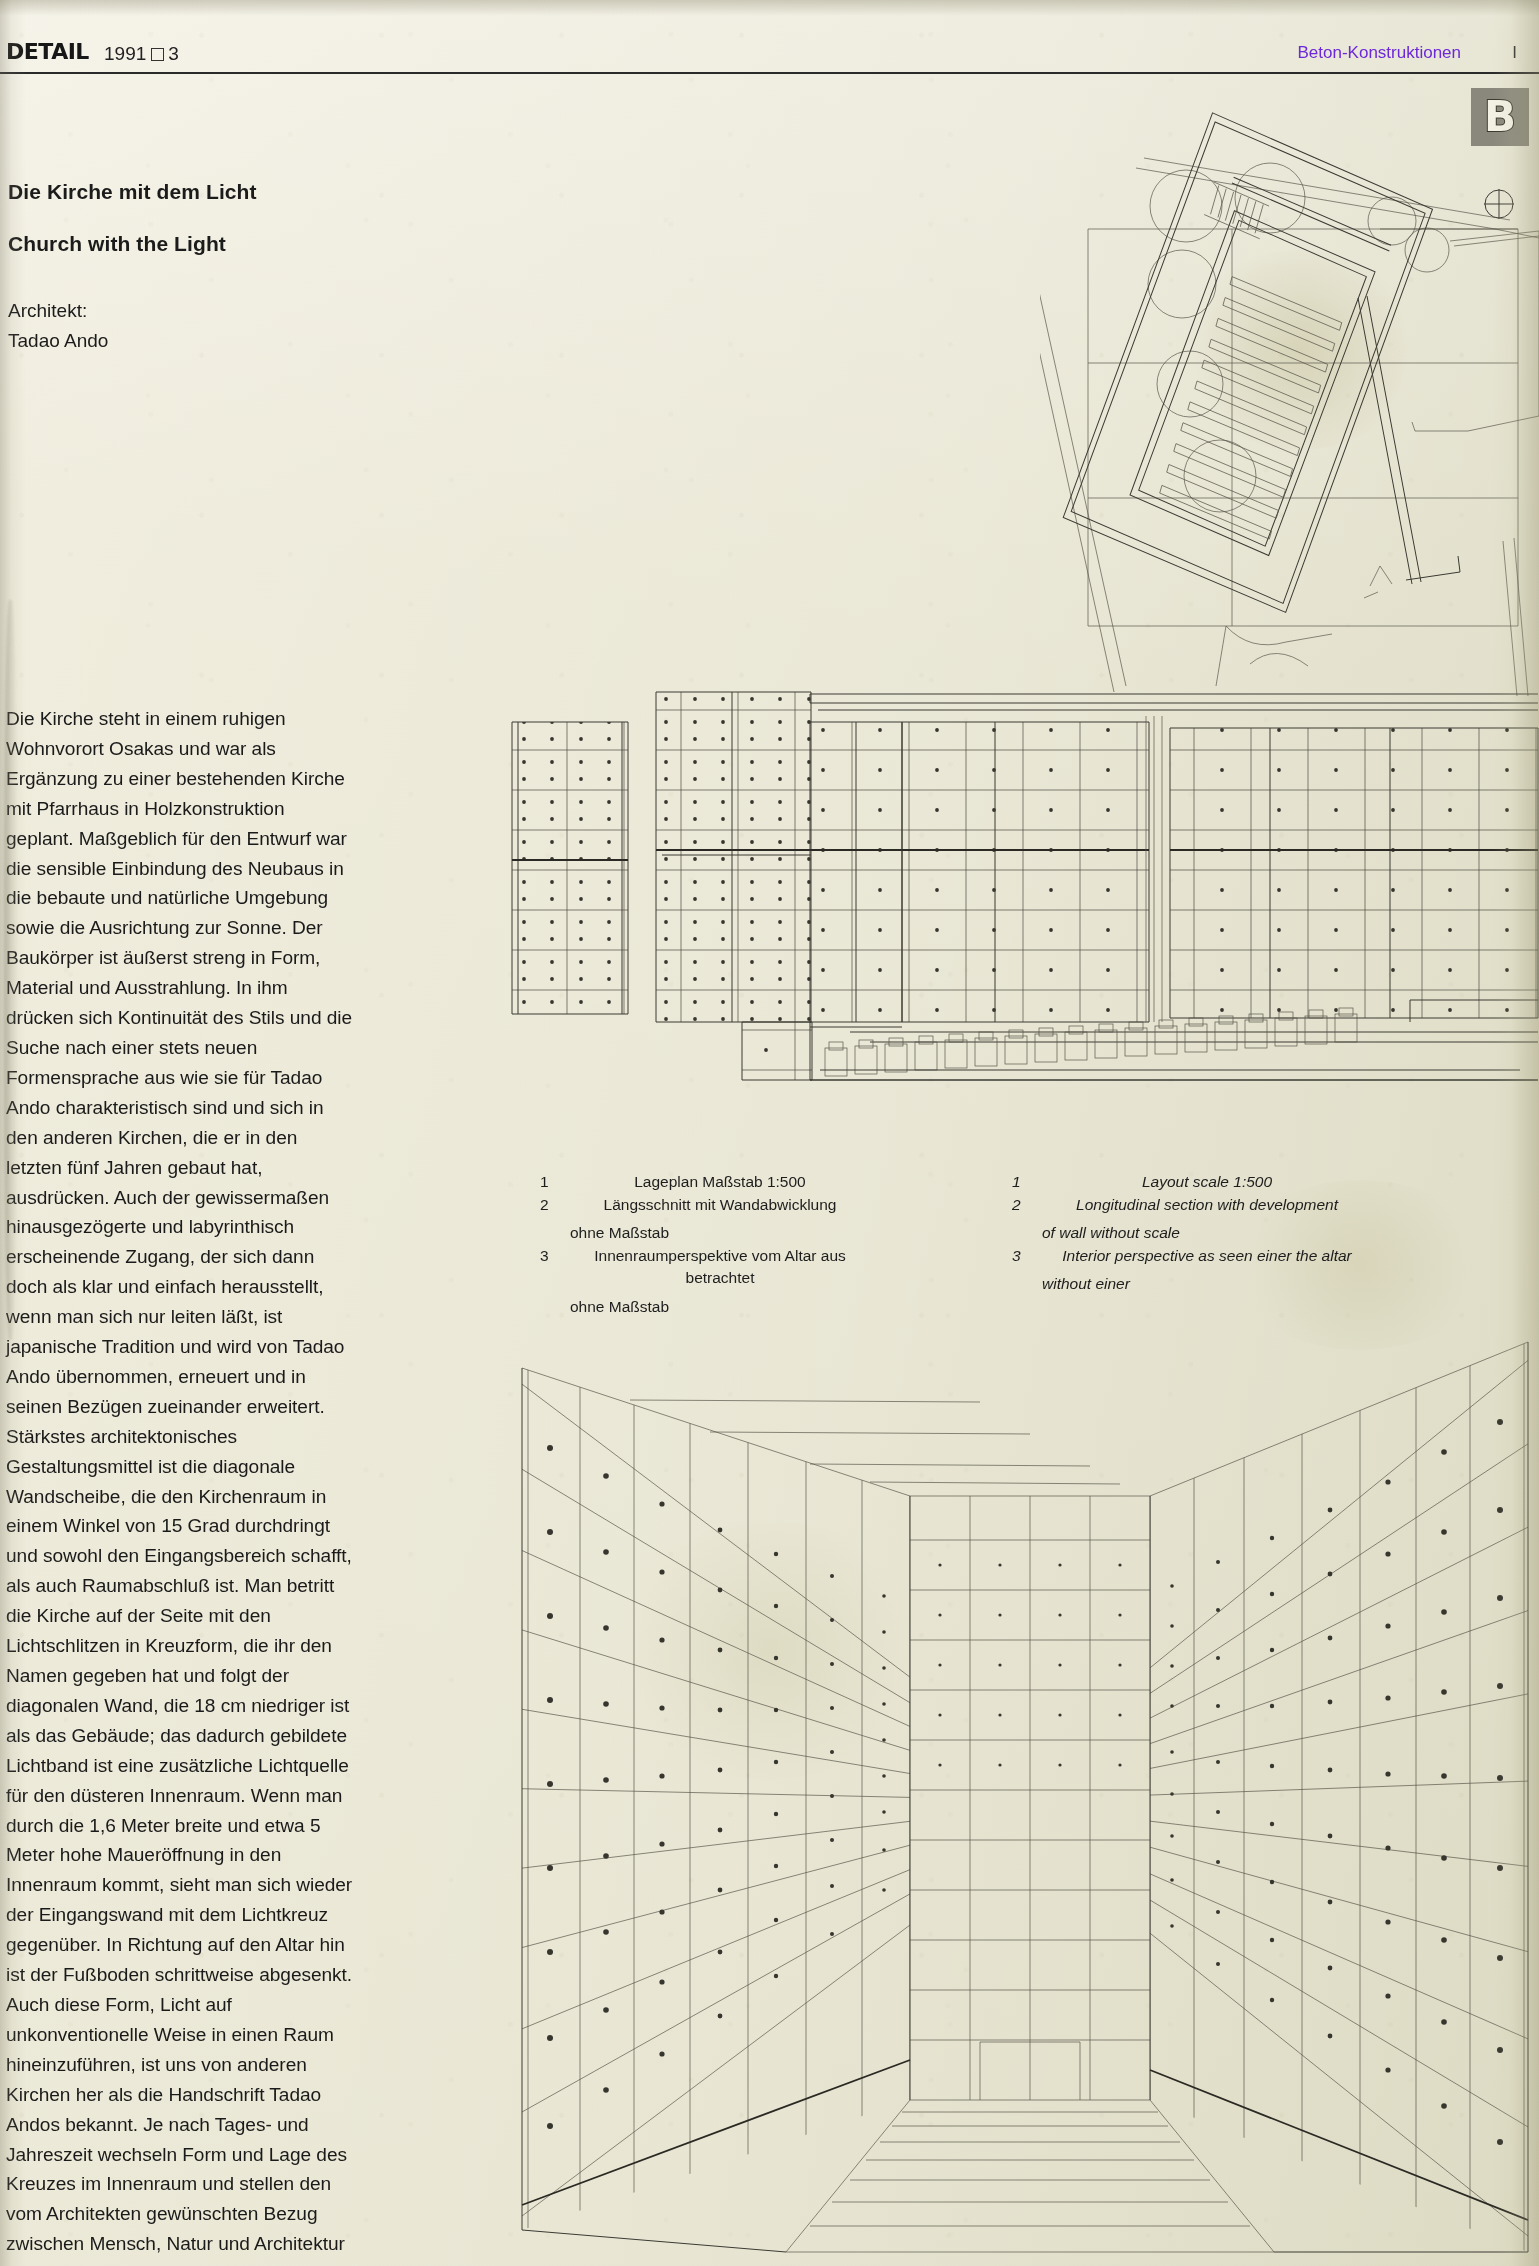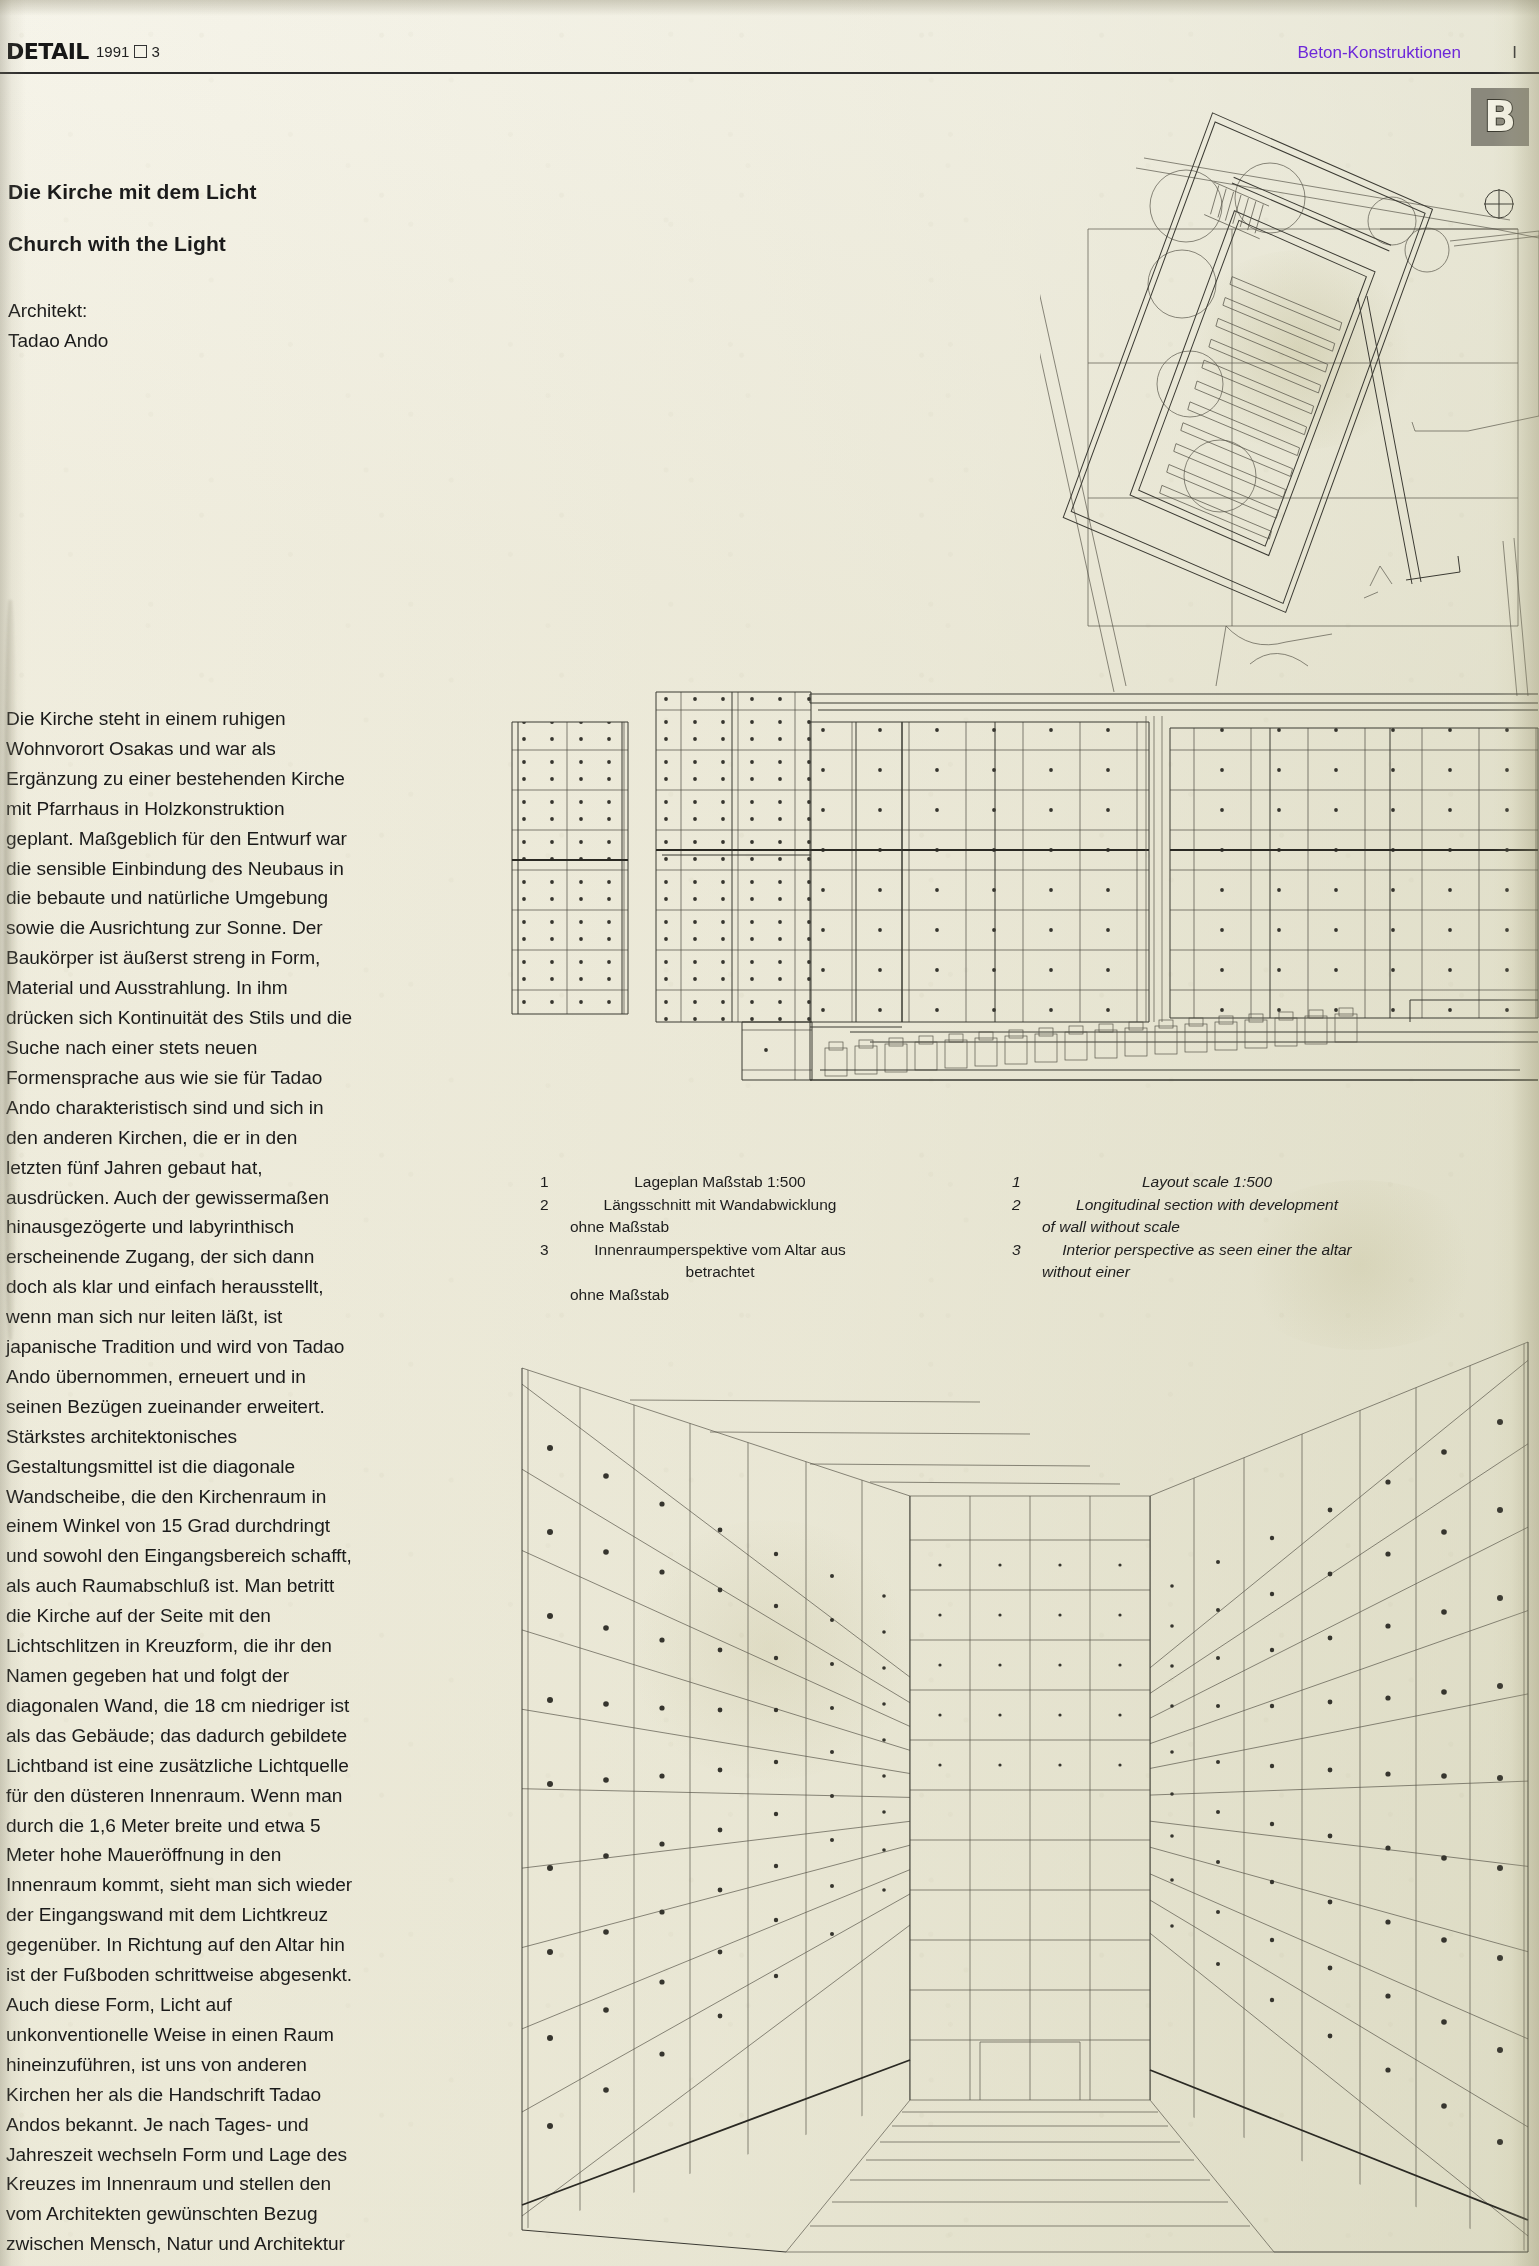--- a/index.html
+++ b/index.html
@@ -61,22 +61,22 @@
     position: absolute; left: 0; top: 40px; width: 1539px; height: 30px;
   }
   .masthead .brand {
     position: absolute; left: 8px; top: 0;
     font-weight: bold; font-size: 21px; letter-spacing: -0.5px;
     font-family: "DejaVu Sans", sans-serif;
     transform: scaleX(1.05);
     color: #171717;
   }
   .masthead .issue {
-    position: absolute; left: 96px; top: 3px;
-    font-size: 15px; color: #222;
+    position: absolute; left: 104px; top: 3px;
+    font-size: 19px; color: #222;
   }
   .masthead .issue .sqbox {
     display: inline-block; width: 11px; height: 11px;
     border: 1.5px solid #333; margin: 0 4px -1px 5px;
   }
   .masthead .section {
     position: absolute; right: 78px; top: 3px;
     font-size: 17px; color: #6d28d9;
   }
   .masthead .folio {
@@ -137,21 +137,21 @@
     position: absolute;
     font-size: 15.5px;
     line-height: 22.6px;
     color: #1d1d1d;
   }
   .caption.de { left: 540px; top: 1171px; width: 330px; }
   .caption.en { left: 1012px; top: 1171px; width: 360px; font-style: italic; }
   .cap-row { display: flex; }
   .cap-num { width: 30px; flex: 0 0 30px; }
   .cap-txt { flex: 1 1 auto; text-align: center; }
-  .cap-sub { padding-left: 30px; }
+  .cap-sub { padding-left: 30px; margin-top: 6px; }
 
   
   .fig { position: absolute; }
   .fig svg { display: block; }
 
   #fig-siteplan { left: 1040px; top: 86px; width: 499px; height: 610px; }
   #fig-section  { left: 510px; top: 670px; width: 1029px; height: 440px; }
   #fig-perspective { left: 510px; top: 1300px; width: 1029px; height: 966px; }
 
   .ln { fill: none; stroke: #3b3a33; stroke-width: 1; vector-effect: non-scaling-stroke; }

